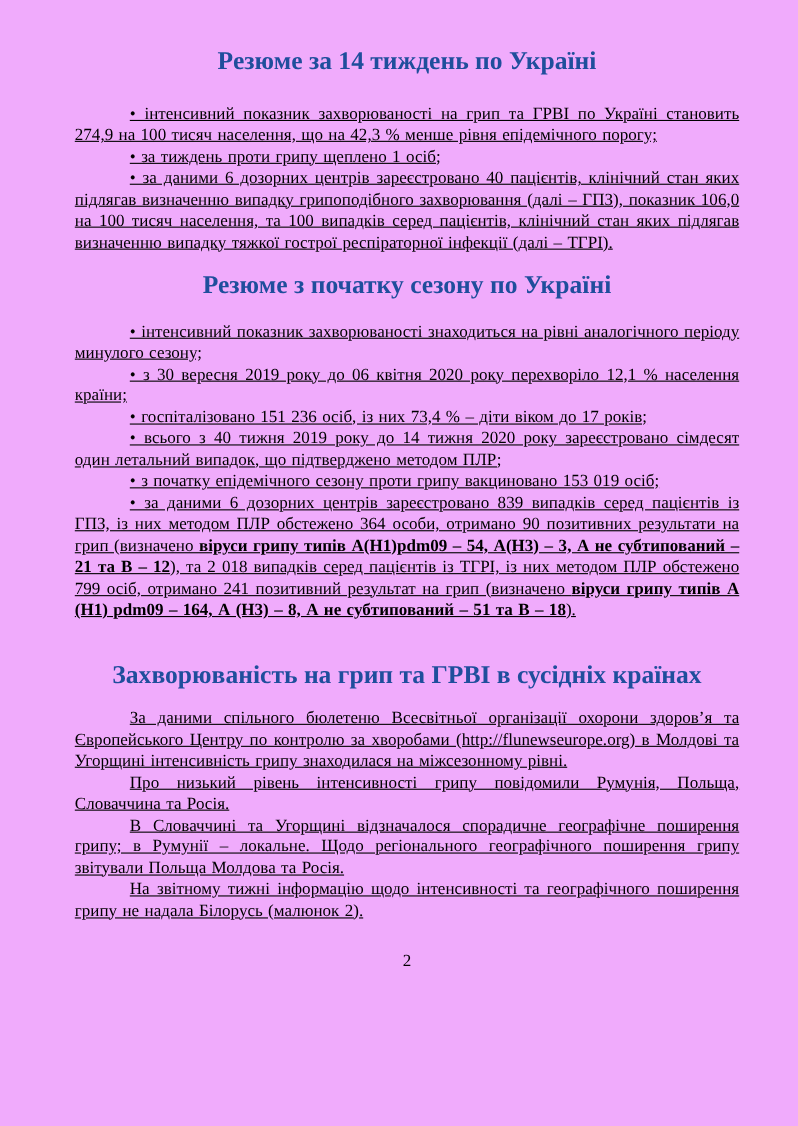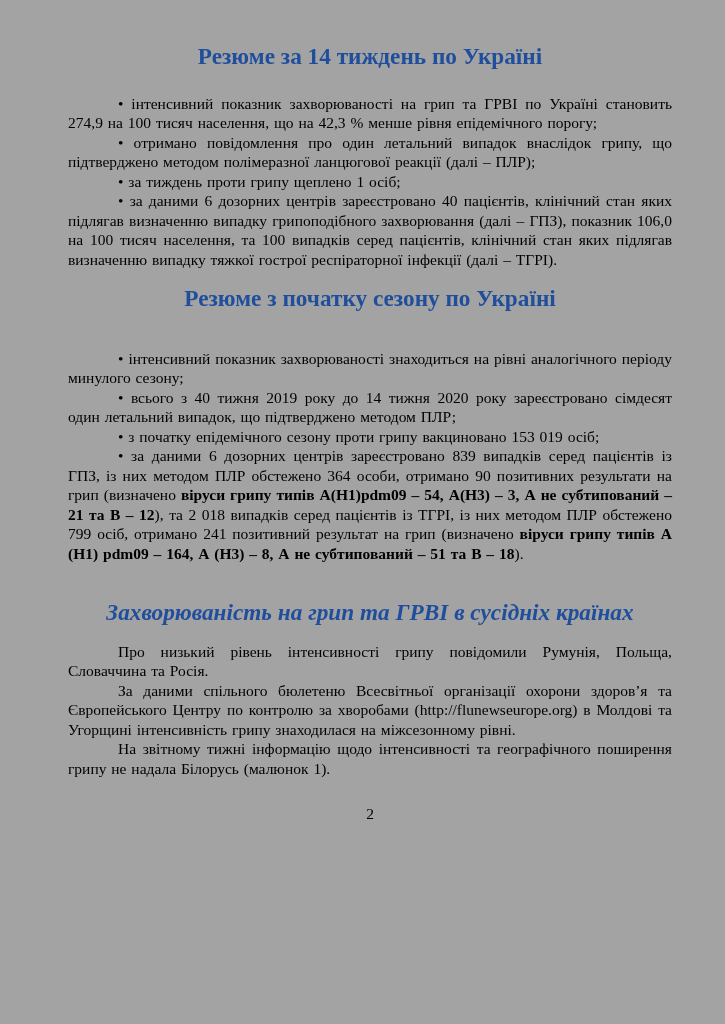--- a/index.html
+++ b/index.html
@@ -14,79 +14,82 @@
     font-family: "Liberation Serif", "DejaVu Serif", serif;
     font-size: 15.5px;
     line-height: 19.5px;
     color: #000000;
   }
   .page {
     box-sizing: border-box;
     width: 725px;
     height: 1024px;
     padding: 47px 53px 0 68px;
-    background: #a3a3a3;
+    background: #f0abfc;
   }
   .heading {
     text-align: center;
     font-weight: bold;
     margin: 0;
   }
   .heading .hline { display: block; }
   .sec1 .heading { margin: 0 0 27px 0; }
-  .sec2 .heading { margin: 20px 0 40px 0; }
+  .sec2 .heading { margin: 20px 0 22px 0; }
   .sec3 .heading { margin: 40px 0 19px 0; }
   .para {
     margin: 0;
     text-align: justify;
     text-align-last: left;
     text-indent: 50px;
     word-spacing: 1px;
+    text-decoration: underline;
   }
   .para .bold { font-weight: bold; }
   .page-number {
     margin-top: 26px;
     text-align: center;
   }
 </style>
 </head>
 <body style="background: rgb(255, 255, 255); color: rgb(0, 0, 0);">
 
 <div class="page">
 
   <section class="sec1">
     <h2 class="heading" style="color: rgb(31, 78, 156);">
       <span class="hline">Резюме за 14 тиждень по Україні</span>
     </h2>
     <div class="paragraphs">
         <p class="para"><span>• інтенсивний показник захворюваності на грип та ГРВІ по Україні становить 274,9 на 100 тисяч населення, що на 42,3 % менше рівня епідемічного порогу;</span></p>
-        <p class="para"><span>• отримано повідомлення про один летальний випадок внаслідок грипу, що підтверджено методом полімеразної ланцюгової реакції (далі – ПЛР);</span></p>
         <p class="para"><span>• за тиждень проти грипу щеплено 1 осіб;</span></p>
         <p class="para"><span>• за даними 6 дозорних центрів зареєстровано 40 пацієнтів, клінічний стан яких підлягав визначенню випадку грипоподібного захворювання (далі – ГПЗ), показник 106,0 на 100 тисяч населення, та 100 випадків серед пацієнтів, клінічний стан яких підлягав визначенню випадку тяжкої гострої респіраторної інфекції (далі – ТГРІ).</span></p>
       </div>
   </section>
 
   <section class="sec2">
     <h2 class="heading" style="color: rgb(31, 78, 156);">
       <span class="hline">Резюме з початку сезону по Україні</span>
     </h2>
     <div class="paragraphs">
         <p class="para"><span>• інтенсивний показник захворюваності знаходиться на рівні аналогічного періоду минулого сезону;</span></p>
+        <p class="para"><span>• з 30 вересня 2019 року до 06 квітня 2020 року перехворіло 12,1 % населення країни;</span></p>
+        <p class="para"><span>• госпіталізовано 151 236 осіб, із них 73,4 % – діти віком до 17 років;</span></p>
         <p class="para"><span>• всього з 40 тижня 2019 року до 14 тижня 2020 року зареєстровано сімдесят один летальний випадок, що підтверджено методом ПЛР;</span></p>
         <p class="para"><span>• з початку епідемічного сезону проти грипу вакциновано 153 019 осіб;</span></p>
         <p class="para"><span>• за даними 6 дозорних центрів зареєстровано 839 випадків серед пацієнтів із ГПЗ, із них методом ПЛР обстежено 364 особи, отримано 90 позитивних результати на грип (визначено </span><span class="bold">віруси грипу типів А(Н1)pdm09 – 54, А(Н3) – 3, А не субтипований – 21 та В – 12</span><span>), та 2 018 випадків серед пацієнтів із ТГРІ, із них методом ПЛР обстежено 799 осіб, отримано 241 позитивний результат на грип (визначено </span><span class="bold">віруси грипу типів А (Н1) pdm09 – 164, А (Н3) – 8, А не субтипований – 51 та В – 18</span><span>).</span></p>
       </div>
   </section>
 
   <section class="sec3">
-    <h2 class="heading" style="color: rgb(31, 78, 156); font-style: italic;">
+    <h2 class="heading" style="color: rgb(31, 78, 156);">
       <span class="hline">Захворюваність на грип та ГРВІ в сусідніх країнах</span>
     </h2>
     <div class="paragraphs">
+        <p class="para"><span>За даними спільного бюлетеню Всесвітньої організації охорони здоров’я та Європейського Центру по контролю за хворобами (http://flunewseurope.org) в Молдові та Угорщині інтенсивність грипу знаходилася на міжсезонному рівні.</span></p>
         <p class="para"><span>Про низький рівень інтенсивності грипу повідомили Румунія, Польща, Словаччина та Росія.</span></p>
-        <p class="para"><span>За даними спільного бюлетеню Всесвітньої організації охорони здоров’я та Європейського Центру по контролю за хворобами (http://flunewseurope.org) в Молдові та Угорщині інтенсивність грипу знаходилася на міжсезонному рівні.</span></p>
-        <p class="para"><span>На звітному тижні інформацію щодо інтенсивності та географічного поширення грипу не надала Білорусь (малюнок 1).</span></p>
+        <p class="para"><span>В Словаччині та Угорщині відзначалося спорадичне географічне поширення грипу; в Румунії – локальне. Щодо регіонального географічного поширення грипу звітували Польща Молдова та Росія.</span></p>
+        <p class="para"><span>На звітному тижні інформацію щодо інтенсивності та географічного поширення грипу не надала Білорусь (малюнок 2).</span></p>
       </div>
   </section>
 
   <div class="page-number">2</div>
 
 </div>
 
 </body></html>

